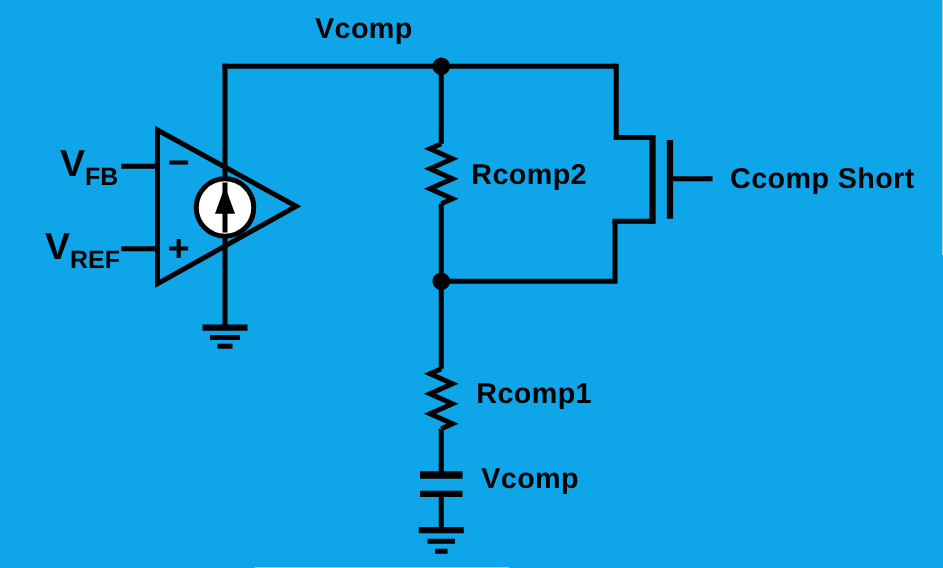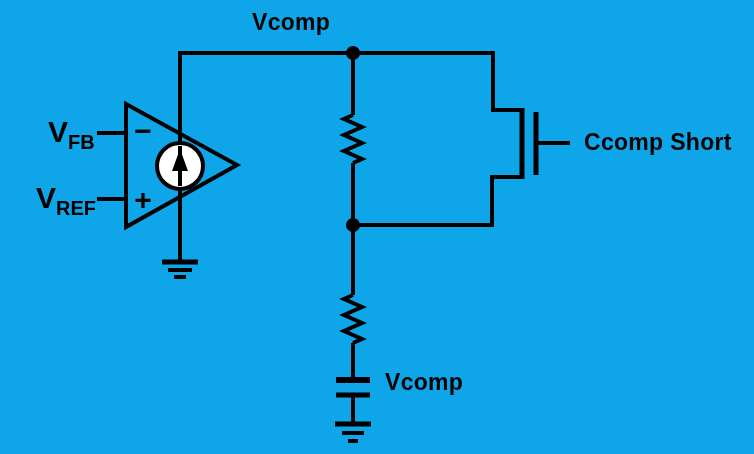--- a/index.html
+++ b/index.html
@@ -89,23 +89,25 @@
 
     <g>
       <line x1="335" y1="424" x2="371" y2="424" stroke-width="5"></line>
       <line x1="342" y1="433" x2="364" y2="433" stroke-width="4"></line>
       <line x1="348" y1="441" x2="358" y2="441" stroke-width="4"></line>
     </g>
   </svg>
 
   <div class="lbl" style="left:252px;top:10px;">Vcomp</div>
 
+  <div class="lbl" style="left:377px;top:127px;">Rcomp2</div>
 
   <div class="lbl" style="left:584px;top:130px;">Ccomp Short</div>
 
+  <div class="lbl" style="left:381px;top:302px;">Rcomp1</div>
 
   <div class="lbl" style="left:385px;top:370px;">Vcomp</div>
 
   <div class="vlabel" style="left:48px;top:117px;"><span class="vmain">V</span><span class="vsub">FB</span></div>
 
   <div class="vlabel" style="left:36px;top:183px;"><span class="vmain">V</span><span class="vsub">REF</span></div>
 
   <div class="sign" style="left:131px;top:119px;">−</div>
 
   <div class="sign" style="left:131px;top:188px;">+</div>

